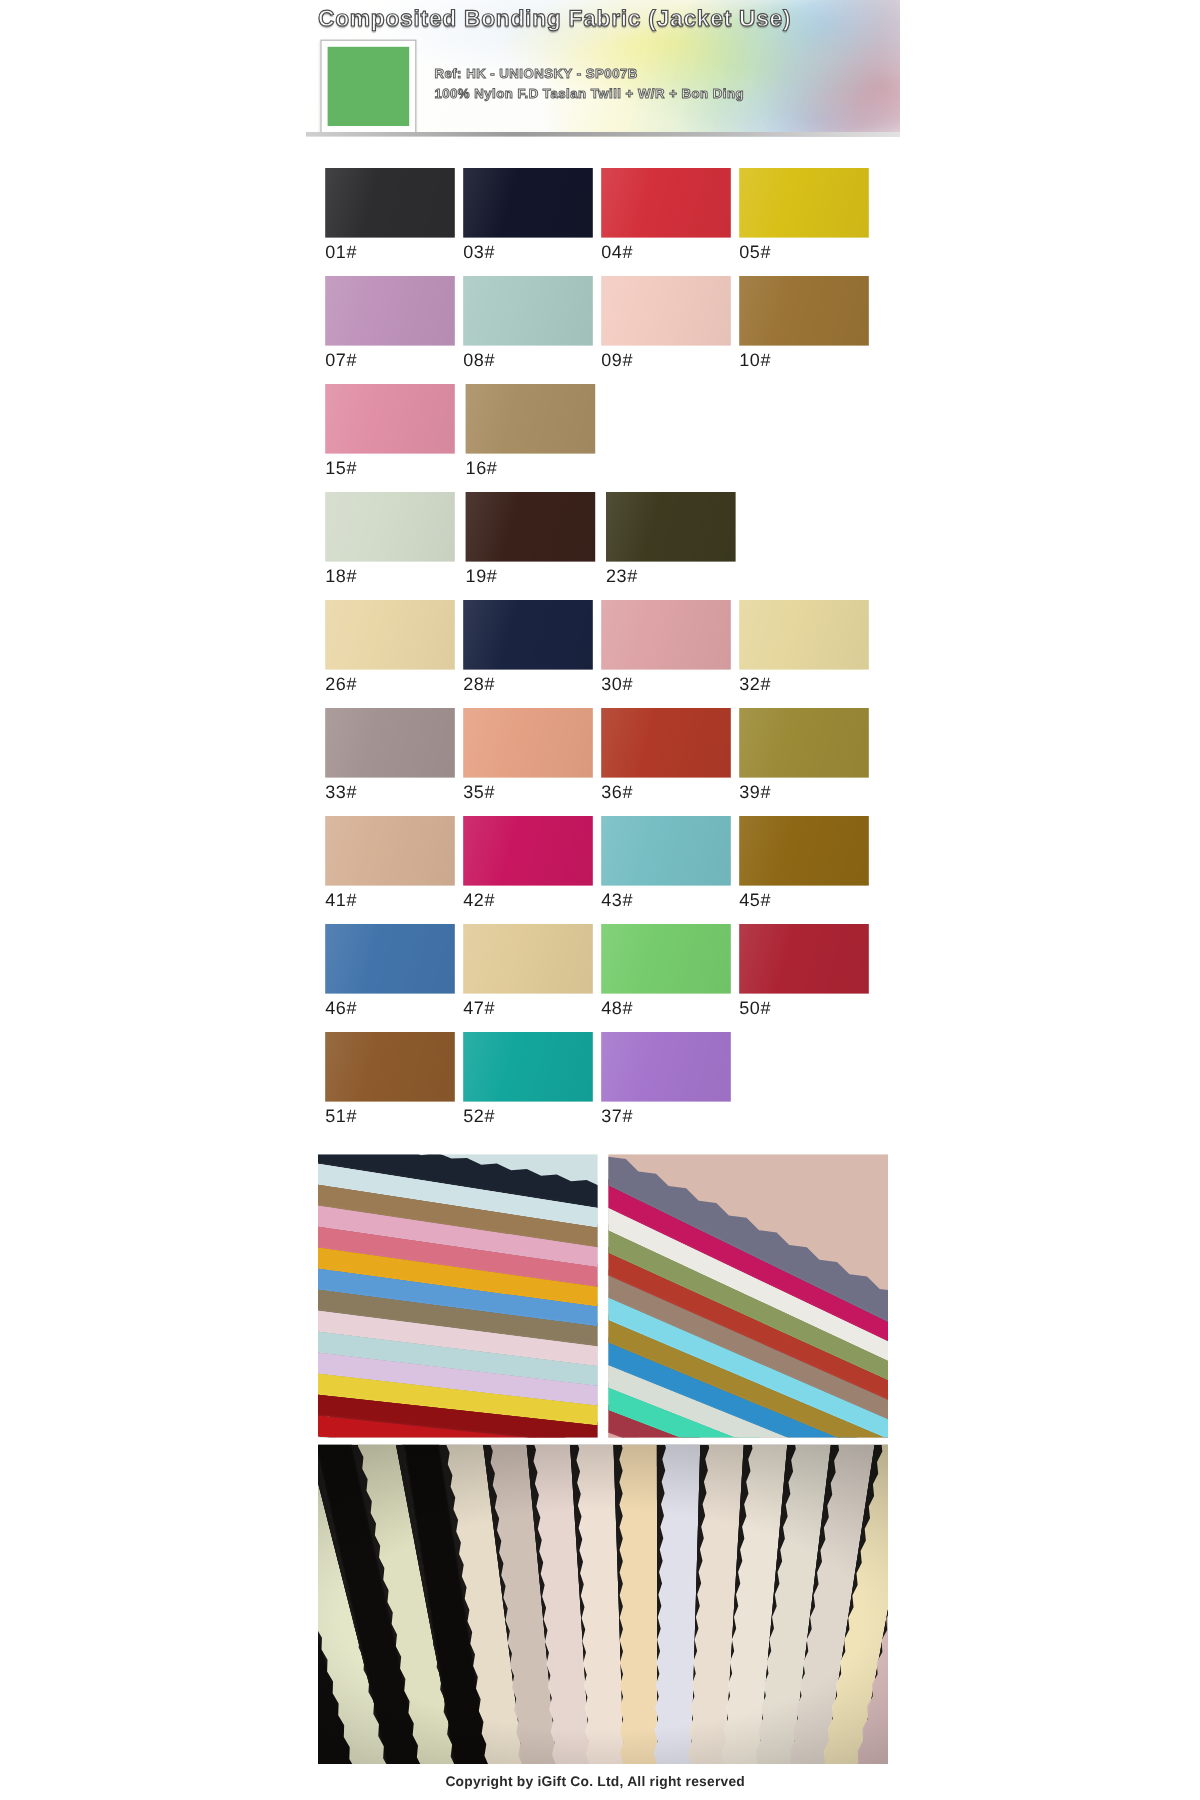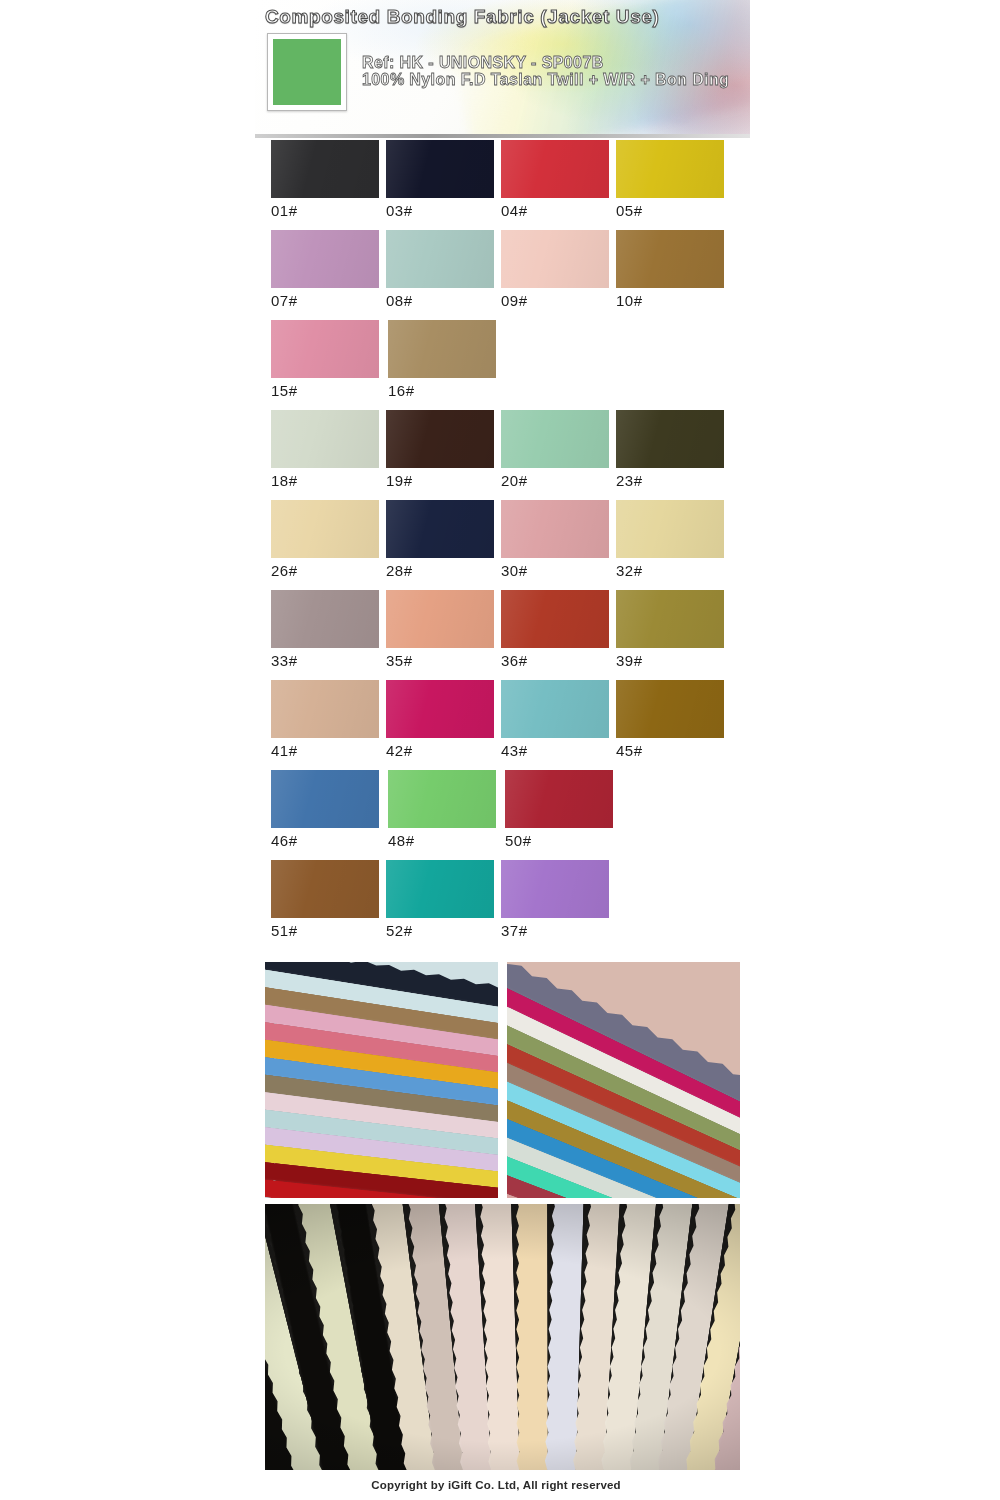--- a/index.html
+++ b/index.html
@@ -16,21 +16,21 @@
     font-family: "Liberation Sans", sans-serif;
     overflow: hidden;
   }
 
   
   .header-banner {
     position: absolute;
     left: 255px;
     top: 0px;
     width: 495px;
-    height: 138px;
+    height: 114px;
     background: #ffffff;
     overflow: hidden;
   }
   .header-gradient {
     position: absolute;
     inset: 0;
     background:
       radial-gradient(ellipse 180px 90px at 88% 18%, rgba(150,205,235,0.55) 0%, rgba(150,205,235,0) 70%),
       radial-gradient(ellipse 150px 120px at 97% 62%, rgba(170,70,80,0.40) 0%, rgba(170,70,80,0) 72%),
       radial-gradient(ellipse 210px 70px at 62% 32%, rgba(245,235,120,0.60) 0%, rgba(245,235,120,0) 70%),
@@ -90,21 +90,21 @@
     width: 100%;
     height: 100%;
   }
   .header-meta {
     position: absolute;
     left: 107px;
     top: 54px;
     line-height: 17px;
   }
   .header-meta div {
-    font-size: 16px;
+    font-size: 11px;
     font-weight: bold;
     letter-spacing: 0.4px;
     color: #f8f8f6;
     -webkit-text-stroke: 0.8px #5b5b5b;
     white-space: nowrap;
   }
 
   
   .swatch-grid {
     position: absolute;
@@ -262,24 +262,20 @@
     <div class="swatch-row">
       <div class="swatch-cell">
         <div class="swatch-chip" style="background: linear-gradient(105deg, rgba(255, 255, 255, 0.1) 0%, rgba(255, 255, 255, 0) 38%, rgba(0, 0, 0, 0.05) 100%) rgb(211, 219, 203);"></div>
         <div class="swatch-label">18#</div>
       </div>
       <div class="swatch-cell">
         <div class="swatch-chip" style="background: linear-gradient(105deg, rgba(255, 255, 255, 0.1) 0%, rgba(255, 255, 255, 0) 38%, rgba(0, 0, 0, 0.05) 100%) rgb(58, 34, 26);"></div>
         <div class="swatch-label">19#</div>
       </div>
       <div class="swatch-cell">
-        <div class="swatch-chip" style="background: linear-gradient(105deg, rgba(255, 255, 255, 0.1) 0%, rgba(255, 255, 255, 0) 38%, rgba(0, 0, 0, 0.05) 100%) rgb(152, 205, 175);"></div>
-        <div class="swatch-label">20#</div>
-      </div>
-      <div class="swatch-cell">
         <div class="swatch-chip" style="background: linear-gradient(105deg, rgba(255, 255, 255, 0.1) 0%, rgba(255, 255, 255, 0) 38%, rgba(0, 0, 0, 0.05) 100%) rgb(61, 58, 32);"></div>
         <div class="swatch-label">23#</div>
       </div>
     </div>
     <div class="swatch-row">
       <div class="swatch-cell">
         <div class="swatch-chip" style="background: linear-gradient(105deg, rgba(255, 255, 255, 0.1) 0%, rgba(255, 255, 255, 0) 38%, rgba(0, 0, 0, 0.05) 100%) rgb(234, 215, 168);"></div>
         <div class="swatch-label">26#</div>
       </div>
       <div class="swatch-cell">
@@ -328,20 +324,24 @@
       </div>
       <div class="swatch-cell">
         <div class="swatch-chip" style="background: linear-gradient(105deg, rgba(255, 255, 255, 0.1) 0%, rgba(255, 255, 255, 0) 38%, rgba(0, 0, 0, 0.05) 100%) rgb(141, 103, 20);"></div>
         <div class="swatch-label">45#</div>
       </div>
     </div>
     <div class="swatch-row">
       <div class="swatch-cell">
         <div class="swatch-chip" style="background: linear-gradient(105deg, rgba(255, 255, 255, 0.1) 0%, rgba(255, 255, 255, 0) 38%, rgba(0, 0, 0, 0.05) 100%) rgb(66, 116, 171);"></div>
         <div class="swatch-label">46#</div>
+      </div>
+      <div class="swatch-cell">
+        <div class="swatch-chip" style="background: linear-gradient(105deg, rgba(255, 255, 255, 0.1) 0%, rgba(255, 255, 255, 0) 38%, rgba(0, 0, 0, 0.05) 100%) rgb(224, 203, 153);"></div>
+        <div class="swatch-label">47#</div>
       </div>
       <div class="swatch-cell">
         <div class="swatch-chip" style="background: linear-gradient(105deg, rgba(255, 255, 255, 0.1) 0%, rgba(255, 255, 255, 0) 38%, rgba(0, 0, 0, 0.05) 100%) rgb(118, 204, 108);"></div>
         <div class="swatch-label">48#</div>
       </div>
       <div class="swatch-cell">
         <div class="swatch-chip" style="background: linear-gradient(105deg, rgba(255, 255, 255, 0.1) 0%, rgba(255, 255, 255, 0) 38%, rgba(0, 0, 0, 0.05) 100%) rgb(172, 36, 52);"></div>
         <div class="swatch-label">50#</div>
       </div>
     </div>

